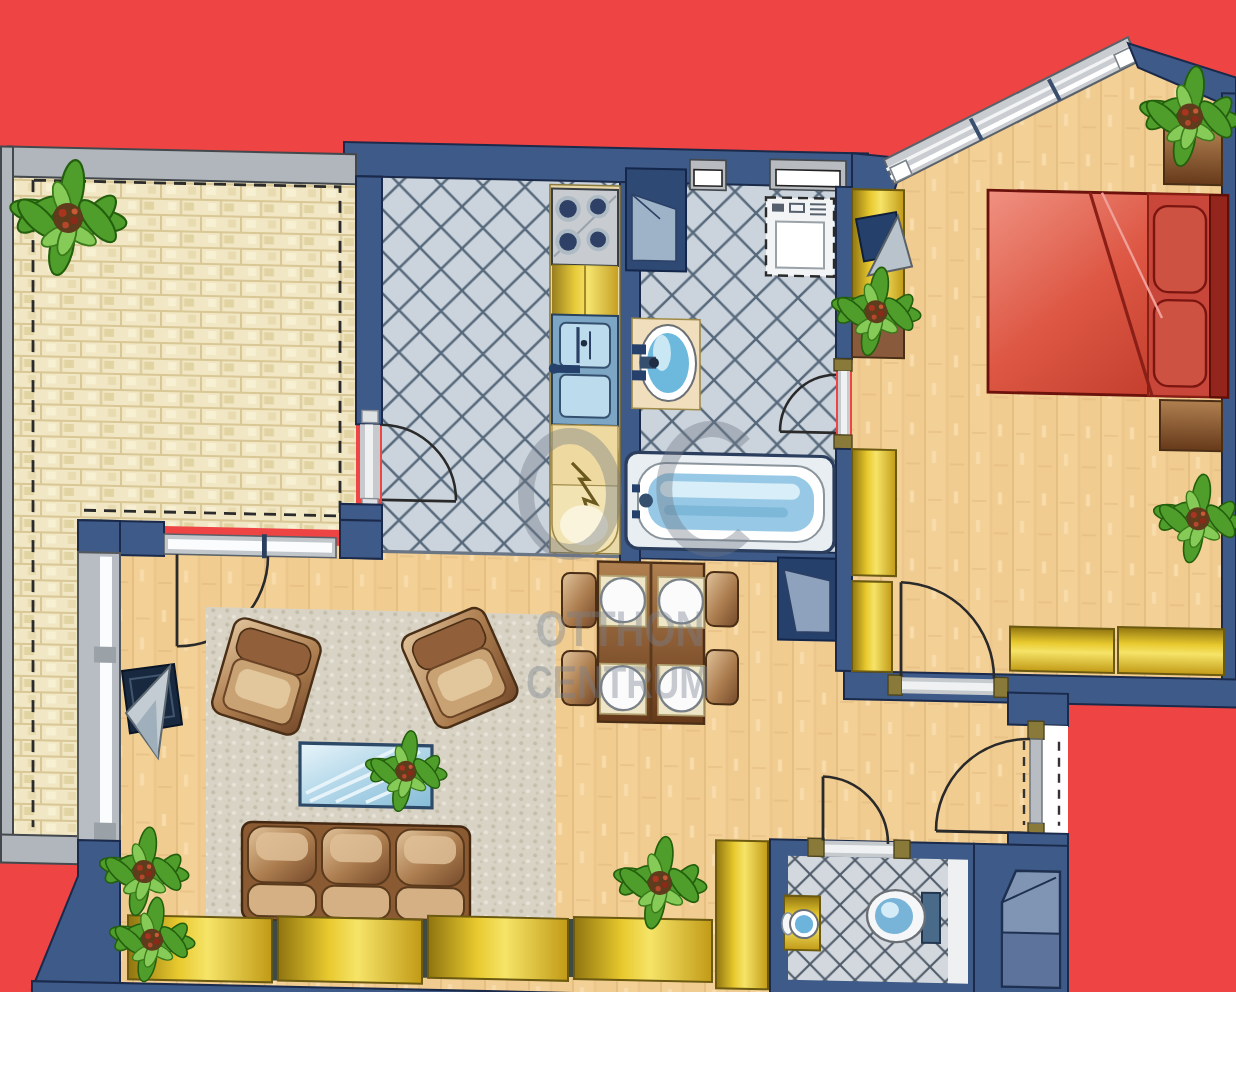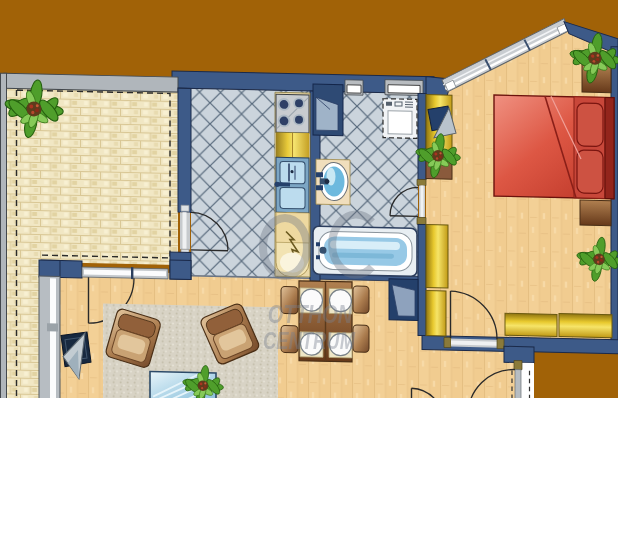--- a/index.html
+++ b/index.html
@@ -1,17 +1,17 @@
 <!DOCTYPE html>
 <html><head>
 <meta charset="utf-8">
 <style>
   html,body{margin:0;padding:0;background:#ffffff;}
-  #wrap{width:618px;height:398px;position:relative;overflow:hidden;background:#a16207;
-        font-family:"Liberation Sans", sans-serif;font-style:italic;}
+  #wrap{width:618px;height:496px;position:relative;overflow:hidden;background:#ef4444;
+        font-family:"Liberation Sans", sans-serif;}
 </style>
 </head>
 <body>
 <div id="wrap">
 <svg width="618" height="534" viewBox="0 0 618 534">
 <defs>
   <pattern id="wood" width="22" height="34" patternUnits="userSpaceOnUse">
     <rect width="22" height="34" fill="#f3d096"></rect>
     <rect x="11" width="11" height="34" fill="#f1cc90"></rect>
     <rect x="0" width="1" height="34" fill="#e5bf82"></rect>

